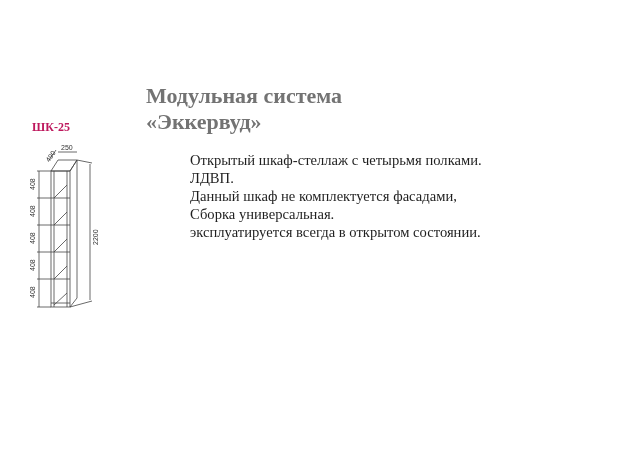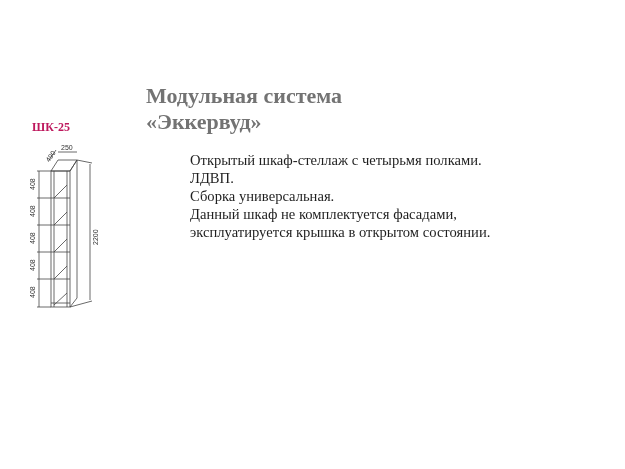--- a/index.html
+++ b/index.html
@@ -68,16 +68,16 @@
   <text class="dim" transform="translate(15 50) rotate(-90)">408</text>
   <text class="dim" transform="translate(15 77) rotate(-90)">408</text>
   <text class="dim" transform="translate(15 104) rotate(-90)">408</text>
   <text class="dim" transform="translate(15 131) rotate(-90)">408</text>
   <text class="dim" transform="translate(15 158) rotate(-90)">408</text>
 </svg>
 
 <div class="desc">
   <div>Открытый шкаф-стеллаж с четырьмя полками.</div>
   <div>ЛДВП.</div>
+  <div>Данный шкаф не комплектуется фасадами,</div>
   <div>Сборка универсальная.</div>
-  <div>Данный шкаф не комплектуется фасадами,</div>
-  <div>эксплуатируется крышка в открытом состоянии.</div>
+  <div>эксплуатируется всегда в открытом состоянии.</div>
 </div>
 
 </body></html>

